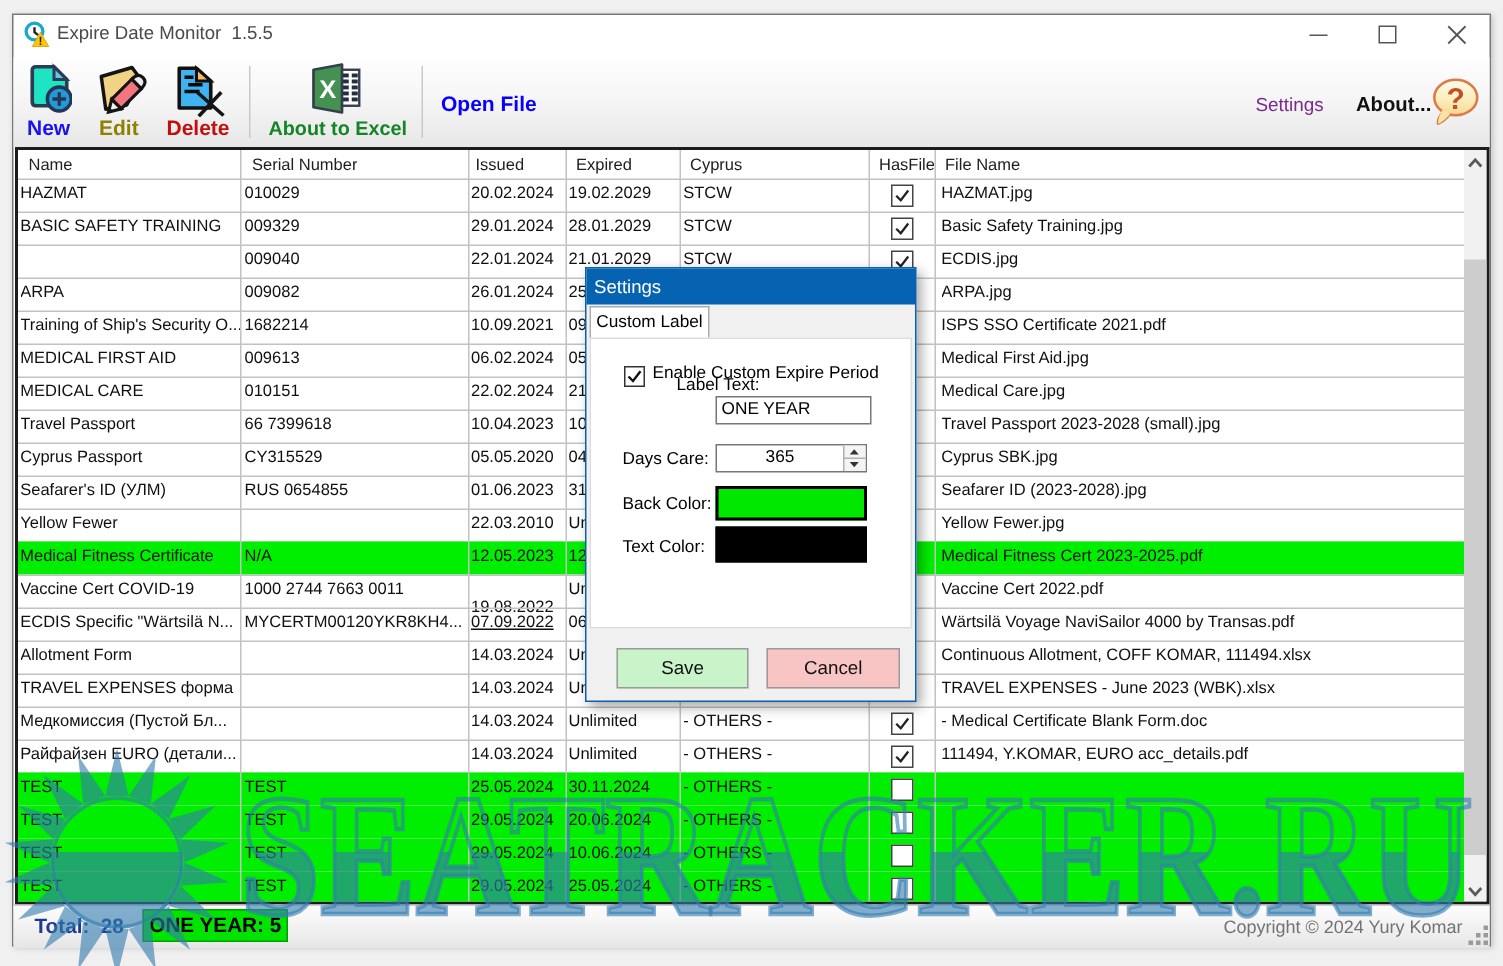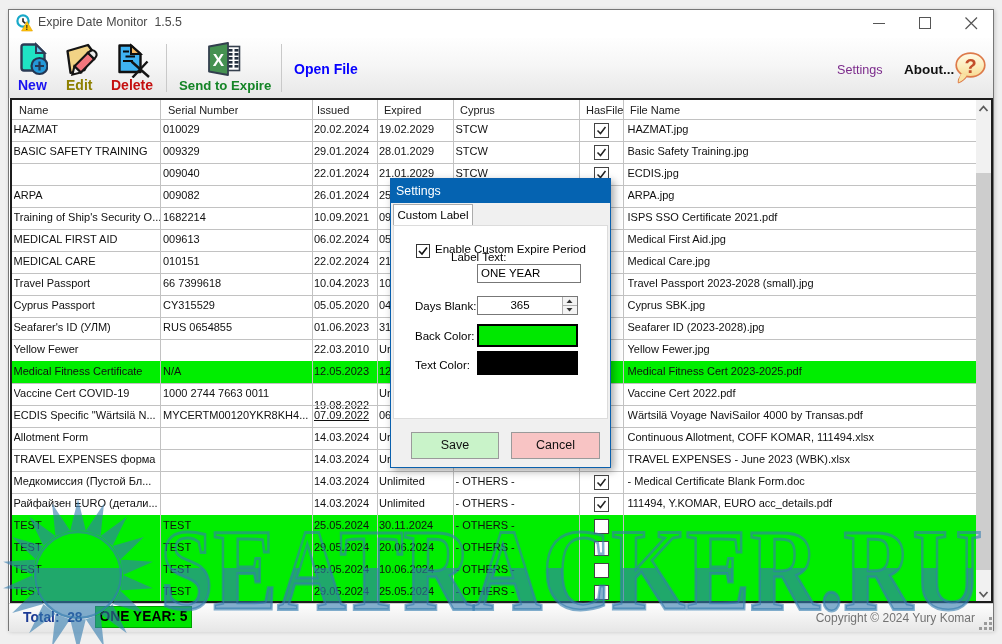--- a/index.html
+++ b/index.html
@@ -87,21 +87,21 @@
     <rect x="21" y="15" width="4.5" height="2.6"></rect>
       <rect x="27.5" y="15" width="4" height="2.6"></rect>
     <rect x="21" y="19" width="4.5" height="2.6"></rect>
       <rect x="27.5" y="19" width="4" height="2.6"></rect>
     <rect x="21" y="23" width="4.5" height="2.6"></rect>
       <rect x="27.5" y="23" width="4" height="2.6"></rect>
   </g>
   <path d="M2 4.5 L21 1 L21 33 L2 29.5 Z" fill="#459151" stroke="#333f4e" stroke-width="1.8" stroke-linejoin="round"></path>
   <text x="11.5" y="23.5" font-size="17" font-weight="bold" fill="#fff" text-anchor="middle">X</text>
 </svg>
-<div class="tlabel" style="left:179px;top:77.5px;color:#148426;font-size:13.2px;">Send to Expire</div>
+<div class="tlabel" style="left:179px;top:77.5px;color:#148426;font-size:13.2px;">About to Excel</div>
 
 <div class="tlabel" style="left:294px;top:61px;color:#0600ff;">Open File</div>
 <div class="abs" style="left:837px;top:62.5px;font-size:12.6px;color:#7b2a8b;">Settings</div>
 <div class="abs" style="left:904px;top:62px;font-size:13.5px;font-weight:bold;color:#111;">About...</div>
 
 <svg class="abs" style="left:950px;top:50px" width="42" height="36" viewBox="0 0 42 36">
   <defs>
       <linearGradient id="hb" x1="0" y1="0" x2="0" y2="1">
     <stop offset="0" stop-color="#fffbe9"></stop>
         <stop offset="0.55" stop-color="#fcedbc"></stop>
@@ -440,21 +440,21 @@
   <div class="abs" style="left:2px;top:25px;width:78px;height:21px;background:#fff;border:1px solid #ababab;border-bottom:none;font-size:11.5px;text-align:center;line-height:20px;">Custom Label</div>
   <div class="abs" style="left:2px;top:46px;width:213px;height:192px;background:#fff;border:1px solid #dcdcdc;"></div>
 
   <div class="abs" style="left:25px;top:65px;width:12px;height:12px;border:1px solid #333;background:#fff;"></div>
   <svg class="abs" style="left:26px;top:66px" width="12" height="12">
       <path d="M2 6 L5 9 L10 2.5" fill="none" stroke="#111" stroke-width="1.6"></path>
     </svg>
   <div class="dlab" style="left:44px;top:64px;">Enable Custom Expire Period</div>
   <div class="dlab" style="left:24px;top:72px;padding-left:36px;">Label Text:</div>
   <div class="abs" style="left:86px;top:85px;width:99px;height:17px;border:1px solid #777;background:#fff;font-size:11.5px;line-height:17px;padding-left:3px;">ONE YEAR</div>
-  <div class="dlab" style="left:24px;top:121px;">Days Blank:</div>
+  <div class="dlab" style="left:24px;top:121px;">Days Care:</div>
   <div class="abs" style="left:86px;top:117px;width:99px;height:17px;border:1px solid #777;background:#fff;font-size:11.5px;line-height:17px;">
     <span style="position:absolute;left:0;width:84px;text-align:center;">365</span>
     <span style="position:absolute;right:0;top:0;width:14px;height:8px;border-left:1px solid #b0b0b0;border-bottom:1px solid #b0b0b0;background:#f4f4f4;"></span>
     <span style="position:absolute;right:0;top:9px;width:14px;height:8px;border-left:1px solid #b0b0b0;background:#f4f4f4;"></span>
     <svg style="position:absolute;right:0;top:0" width="15" height="17">
         <path d="M4.5 6 L7.5 2.5 L10.5 6 Z" fill="#333"></path>
         <path d="M4.5 11 L7.5 14.5 L10.5 11 Z" fill="#333"></path>
       </svg>
   </div>
   <div class="dlab" style="left:24px;top:151px;">Back Color:</div>

